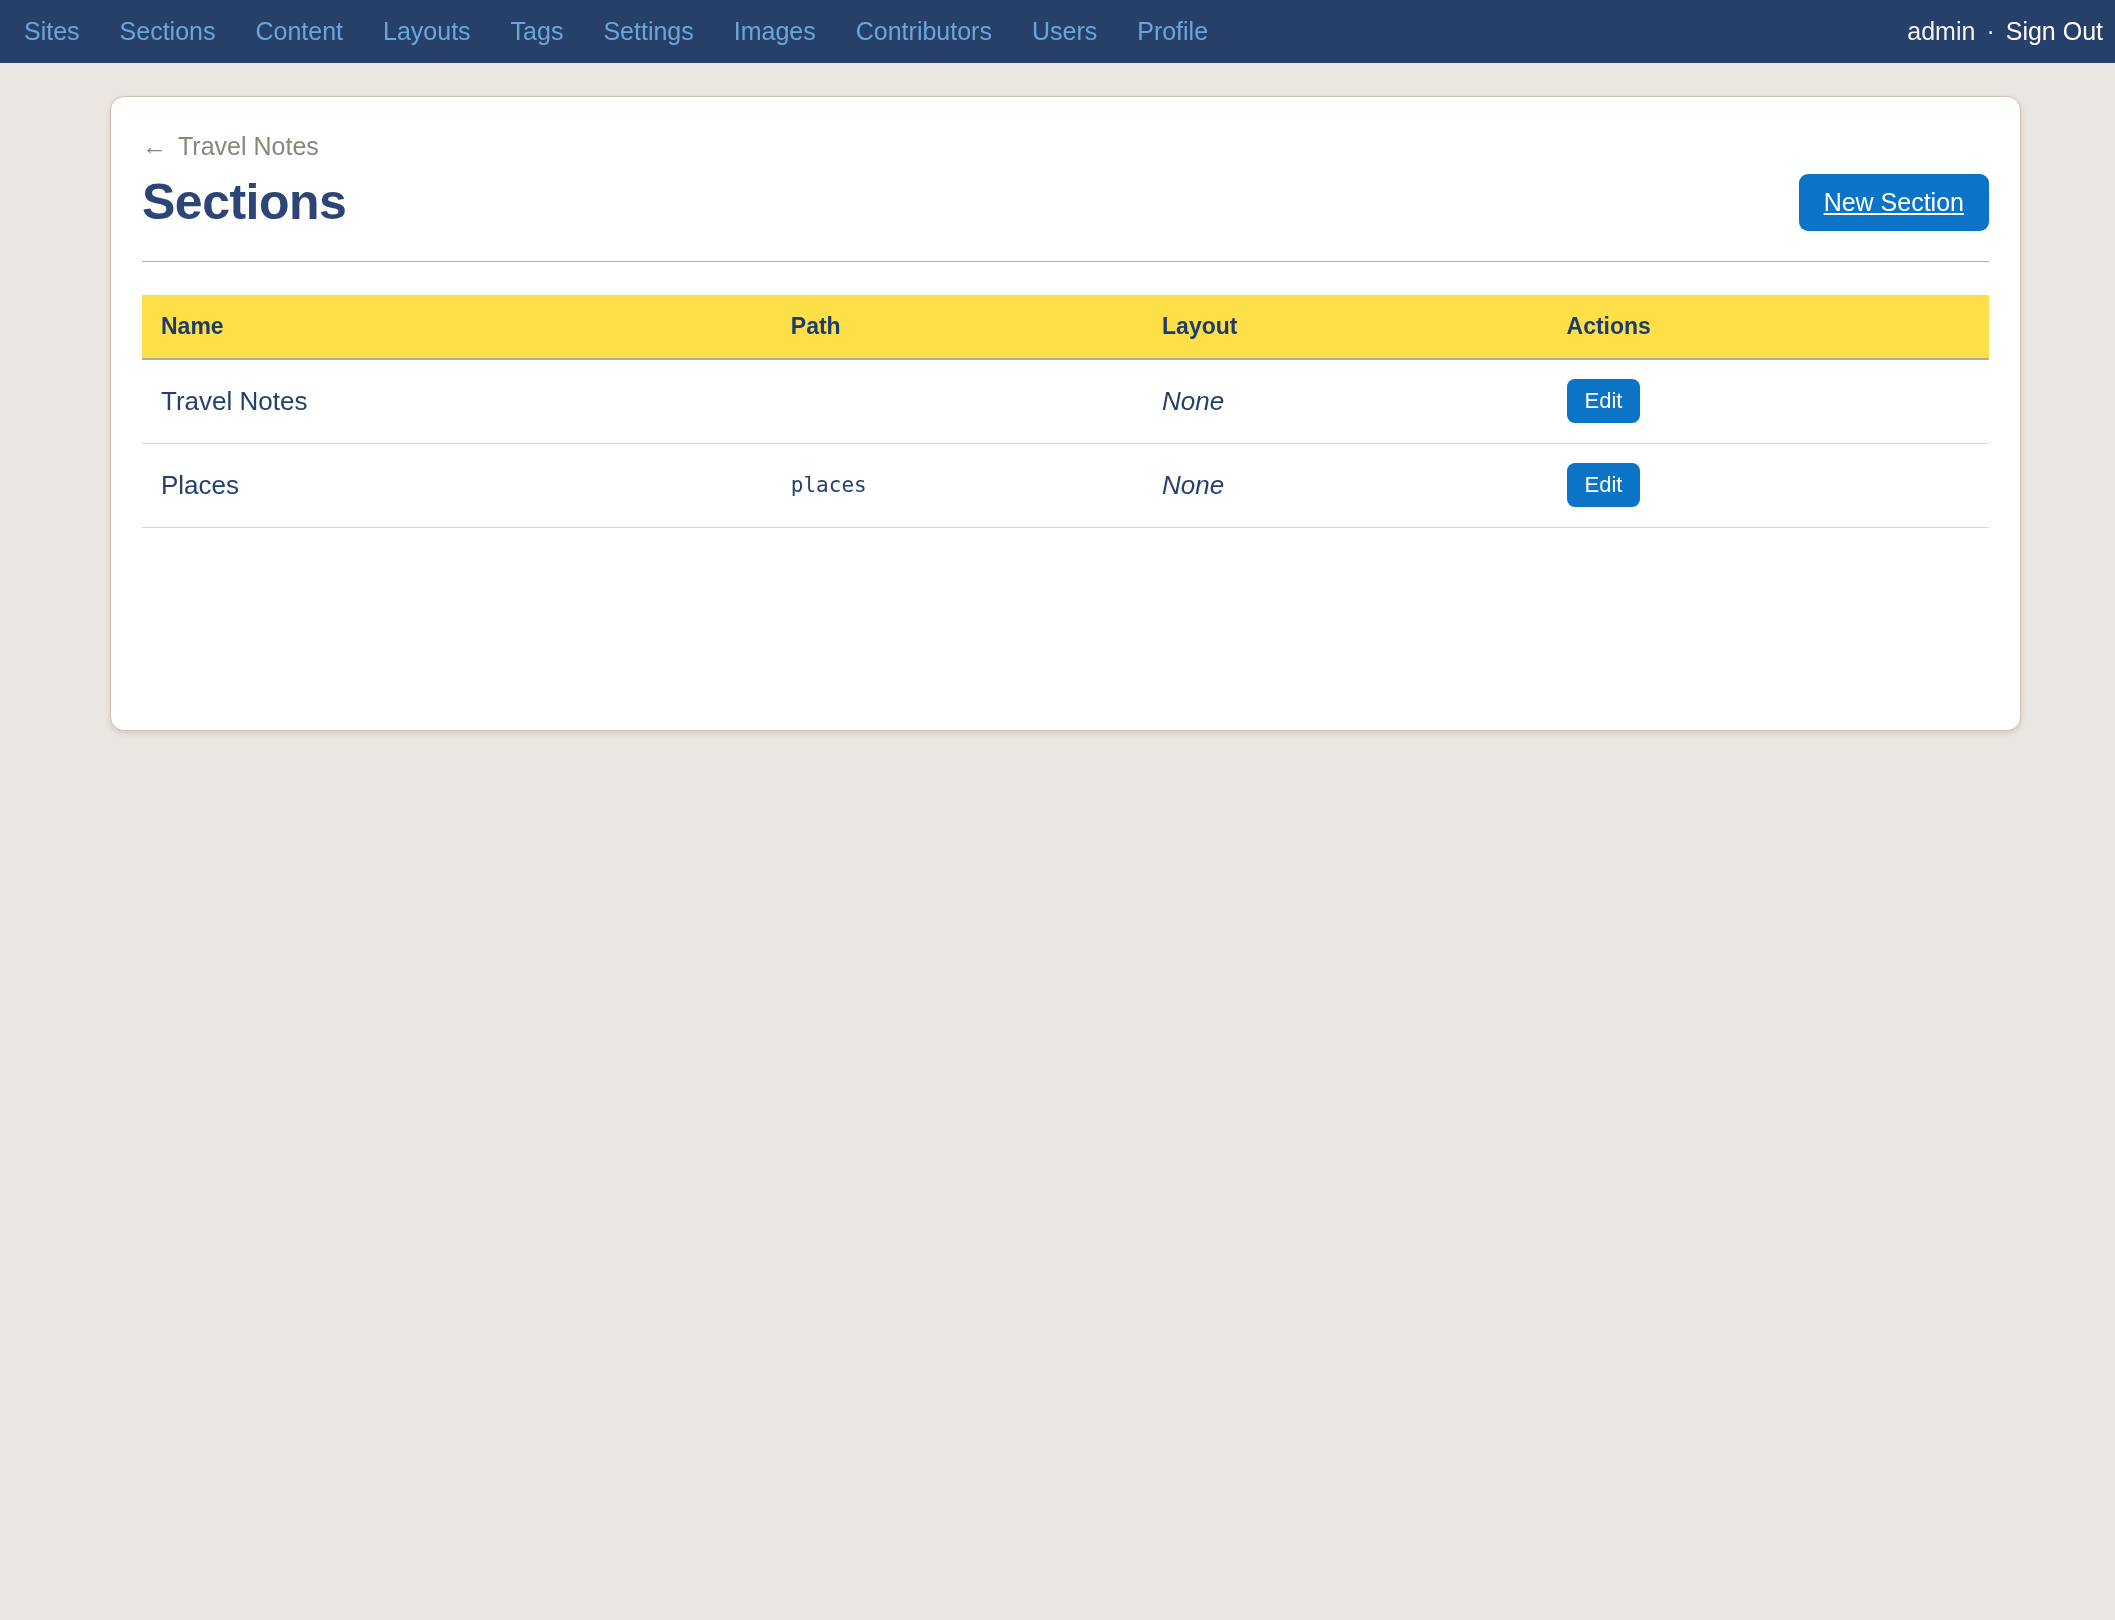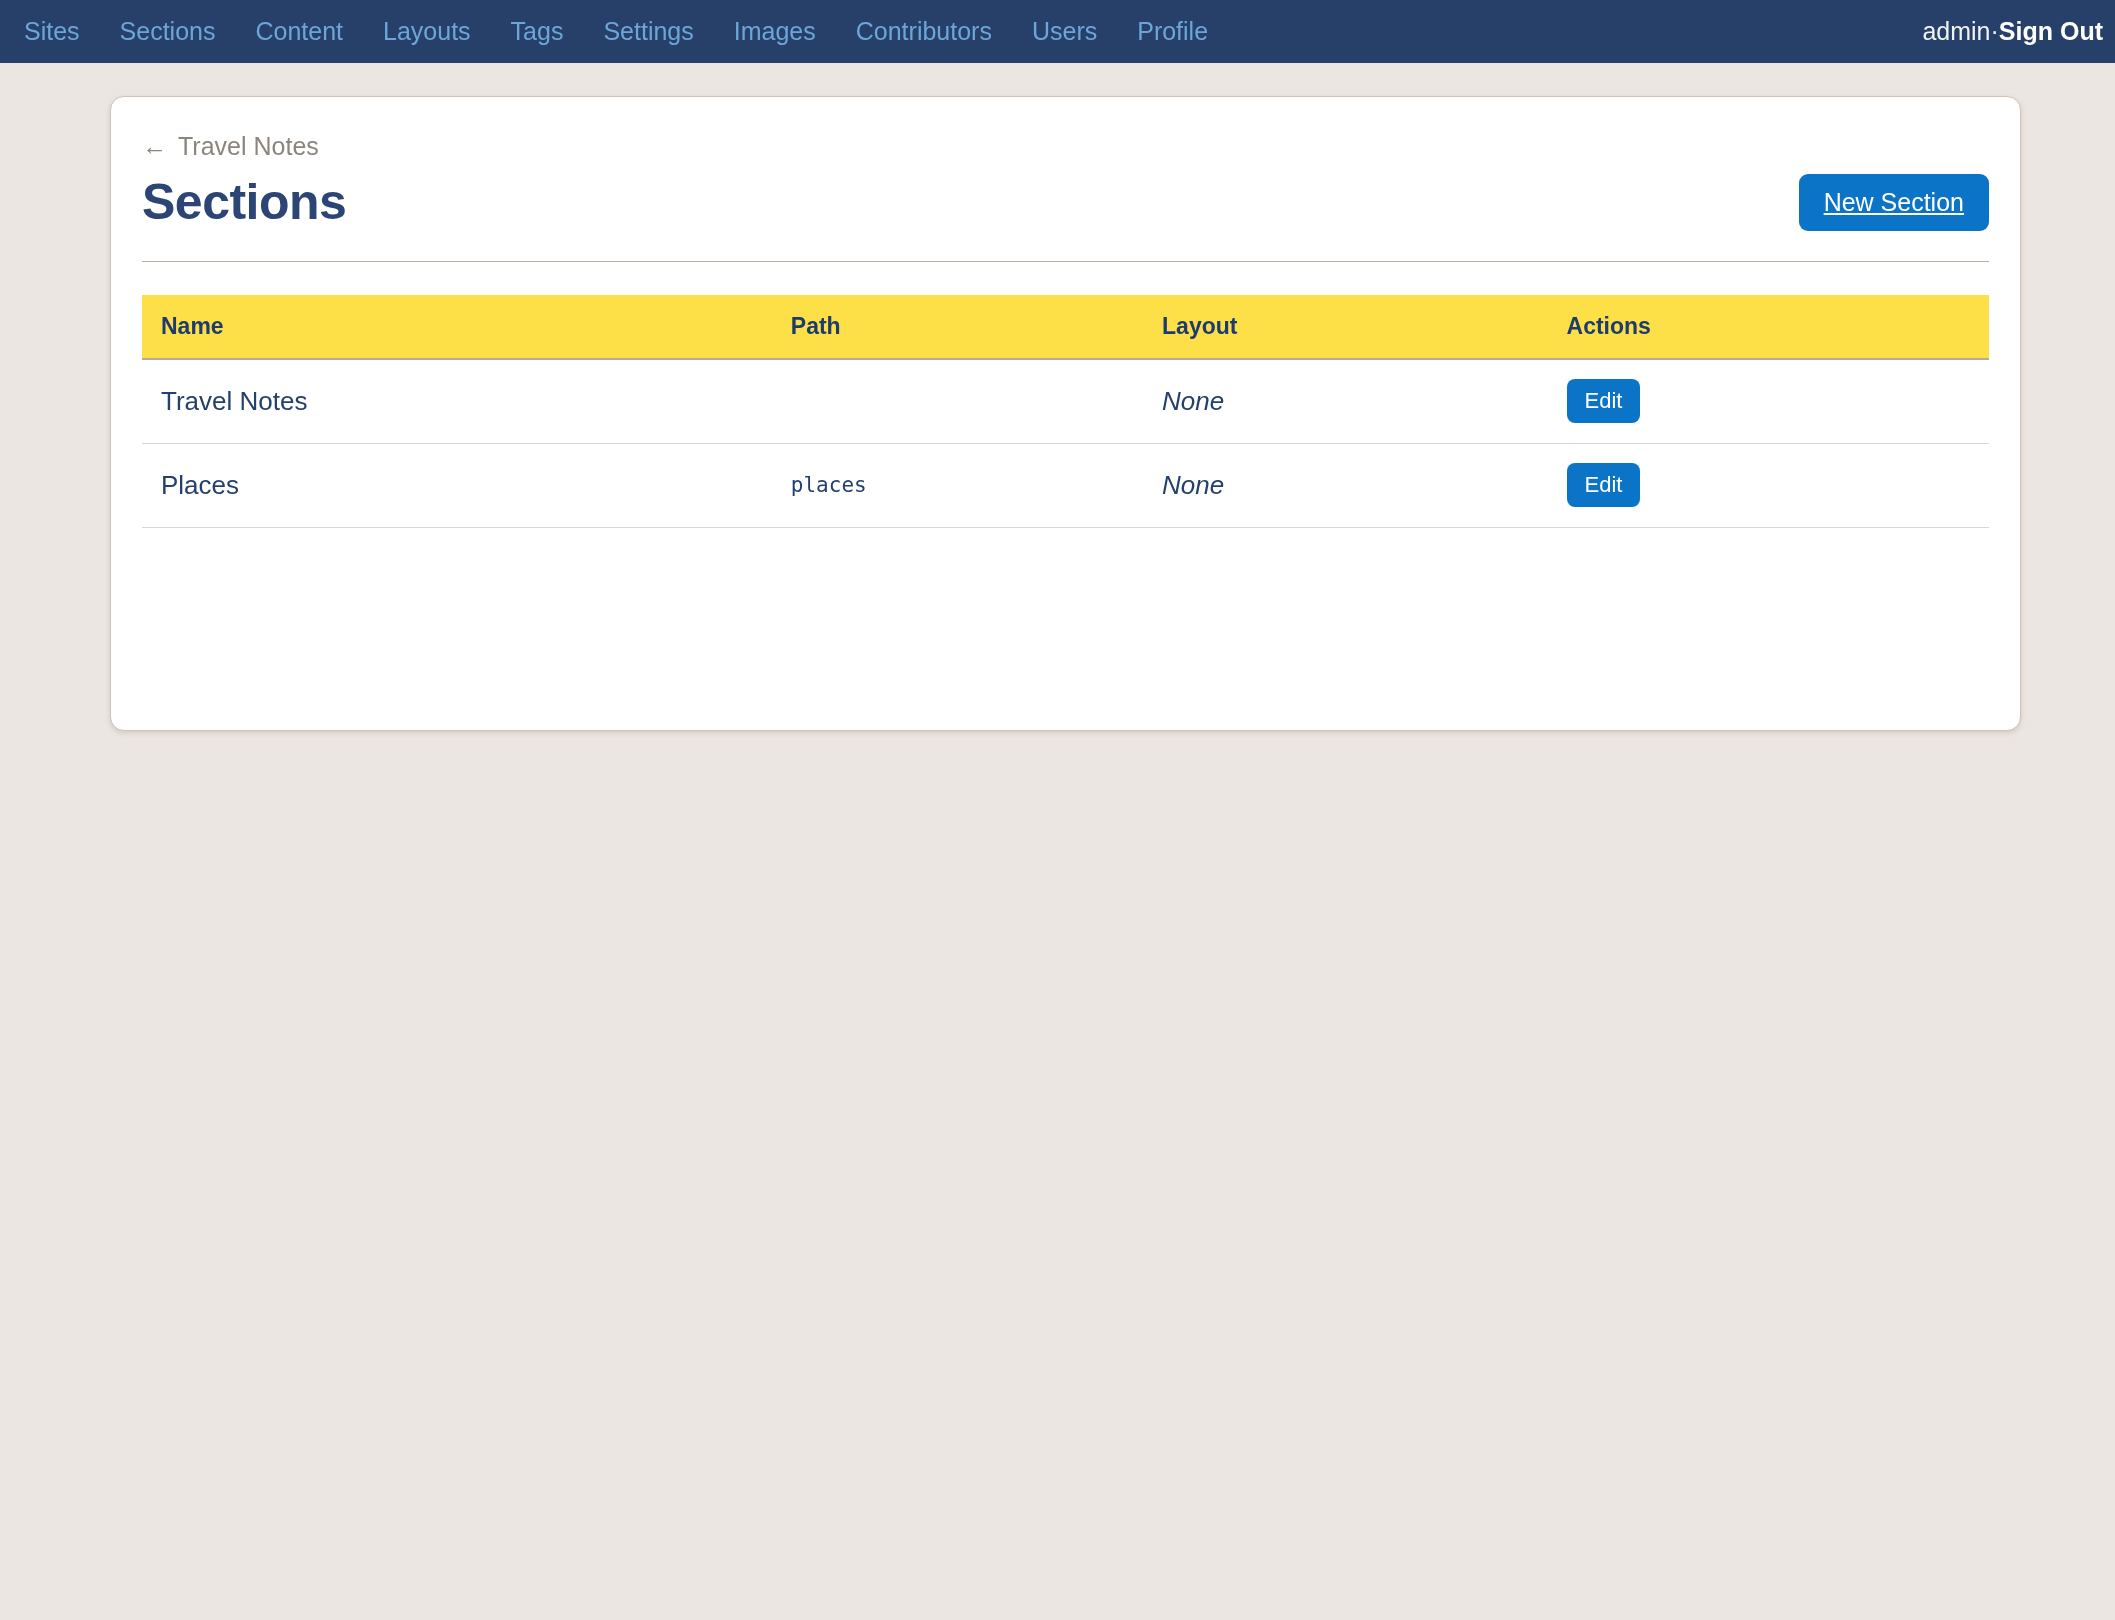--- a/index.html
+++ b/index.html
@@ -28,28 +28,29 @@
   .nav-link {
     color: #6ca6d8;
     font-size: 25px;
     text-decoration: none;
     cursor: pointer;
     white-space: nowrap;
   }
   .nav-user {
     display: flex;
     align-items: center;
+    gap: 11px;
     color: #f2f2f2;
     font-size: 25px;
     white-space: nowrap;
     text-align: center;
   }
   .nav-user .signout {
     color: #ffffff;
-    font-weight: 700;
+    font-weight: 400;
     text-decoration: none;
     cursor: pointer;
   }
 
   
   .card {
     margin: 33px 94px 0 110px;
     min-height: 635px;
     background: #ffffff;
     border: 1px solid #d0c2b7;

